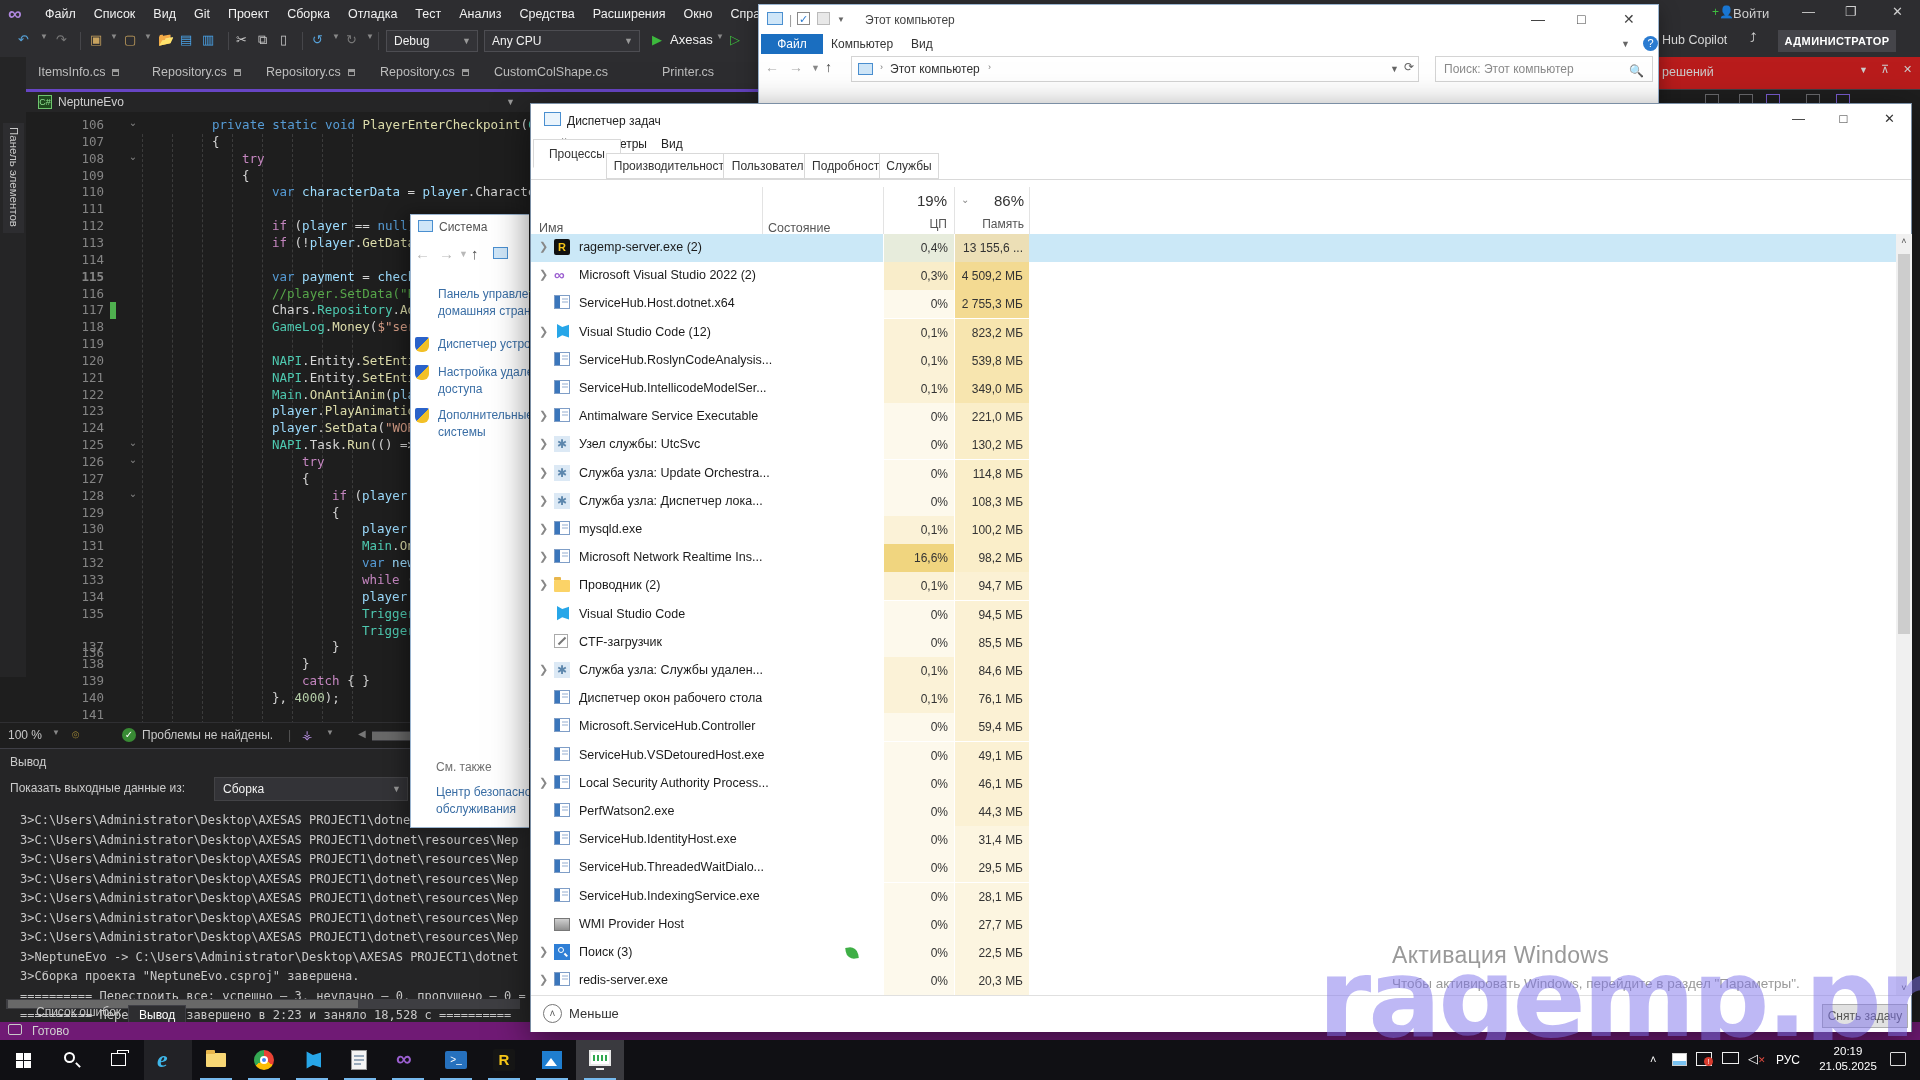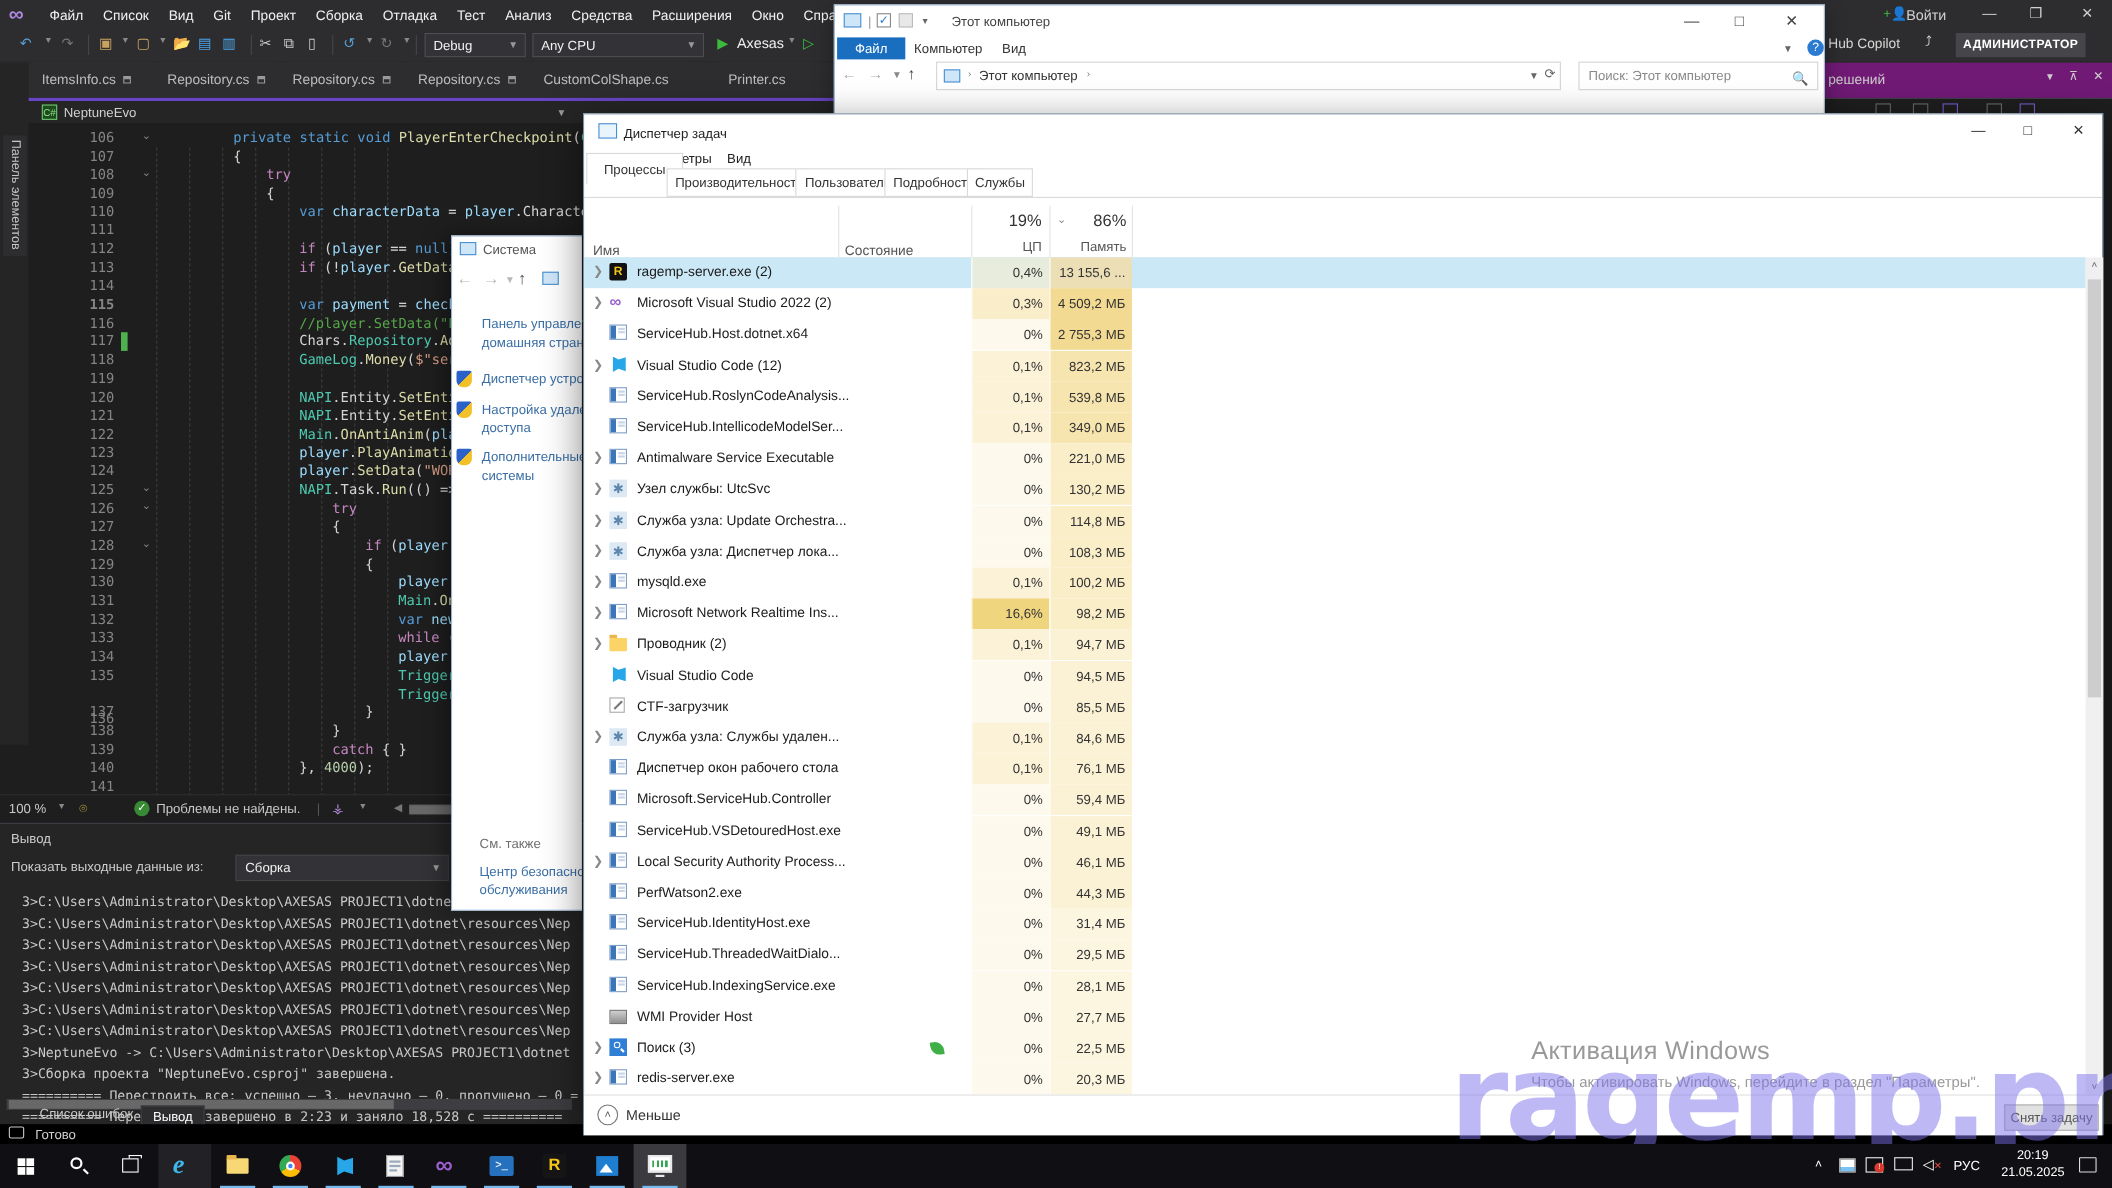--- a/index.html
+++ b/index.html
@@ -44,25 +44,25 @@
 .hsb .thumb{position:absolute;top:1px;height:8px;background:#686868}
 
 .vs-output{position:absolute;left:0;top:748px;width:758px;height:274px;background:#252526;border-top:1px solid #3f3f46;color:#cccccc}
 .outlabel{position:absolute;font-size:12px;color:#cccccc}
 .outdd{position:absolute;left:214px;top:28px;width:194px;height:24px;background:#333337;border:1px solid #434346;font-size:12px;line-height:22px;padding-left:8px;color:#f1f1f1}
 .outdd .car{position:absolute;right:6px;top:0;color:#999;font-size:9px;line-height:22px}
 .outline-row{position:absolute;white-space:pre;font-family:"DejaVu Sans Mono",monospace;font-size:12px;color:#c8c8c8;left:20px}
 .outtab{position:absolute;top:256px;font-size:12px;color:#c8c8c8}
 .outtab.active{background:#2d2d30;border:1px solid #3f3f46;border-bottom:0;color:#fff;padding:2px 10px}
 
-.vs-statusbar{position:absolute;left:0;top:1022px;width:1920px;height:18px;background:#000000;color:#d0d0d0;font-size:12px}
+.vs-statusbar{position:absolute;left:0;top:1022px;width:1920px;height:18px;background:#701a75;color:#d0d0d0;font-size:12px}
 
 .vs-right .txt{position:absolute;color:#d8d8d8;font-size:12.5px}
 .adminbtn{position:absolute;left:1778px;top:30px;width:118px;height:22px;background:#45454a;color:#fff;font-weight:bold;font-size:11px;text-align:center;line-height:22px;letter-spacing:.4px}
-.solhdr{position:absolute;left:1659px;top:57px;width:261px;height:33px;background:#701a75;border-bottom:1px solid #3f3f46}
+.solhdr{position:absolute;left:1659px;top:57px;width:261px;height:33px;background:#b91c1c;border-bottom:1px solid #3f3f46}
 .mini-ic{position:absolute;width:14px;height:14px;border:1px solid #6a6a6e}
 .mini-ic.sel{border:1px solid #7a5cd0}
 
 #sistema{position:absolute;left:410px;top:214px;width:119px;height:614px;background:#fff;border:1px solid #9ab4cf;border-right:0;box-shadow:-6px 0 18px rgba(0,0,0,.35);overflow:hidden}
 #sistema .t{position:absolute;font-size:12px;color:#333}
 .syslink{position:absolute;font-size:12px;color:#3a6ea5;white-space:nowrap}
 .sysgray{position:absolute;font-size:12px;color:#707070;white-space:nowrap}
 .shield{position:absolute;width:14px;height:15px;border-radius:2px 2px 6px 6px;background:linear-gradient(135deg,#2a62c9 0 50%,#f2c027 50% 100%)}
 .navarr{position:absolute;font-size:15px;color:#b8b8b8}
 

